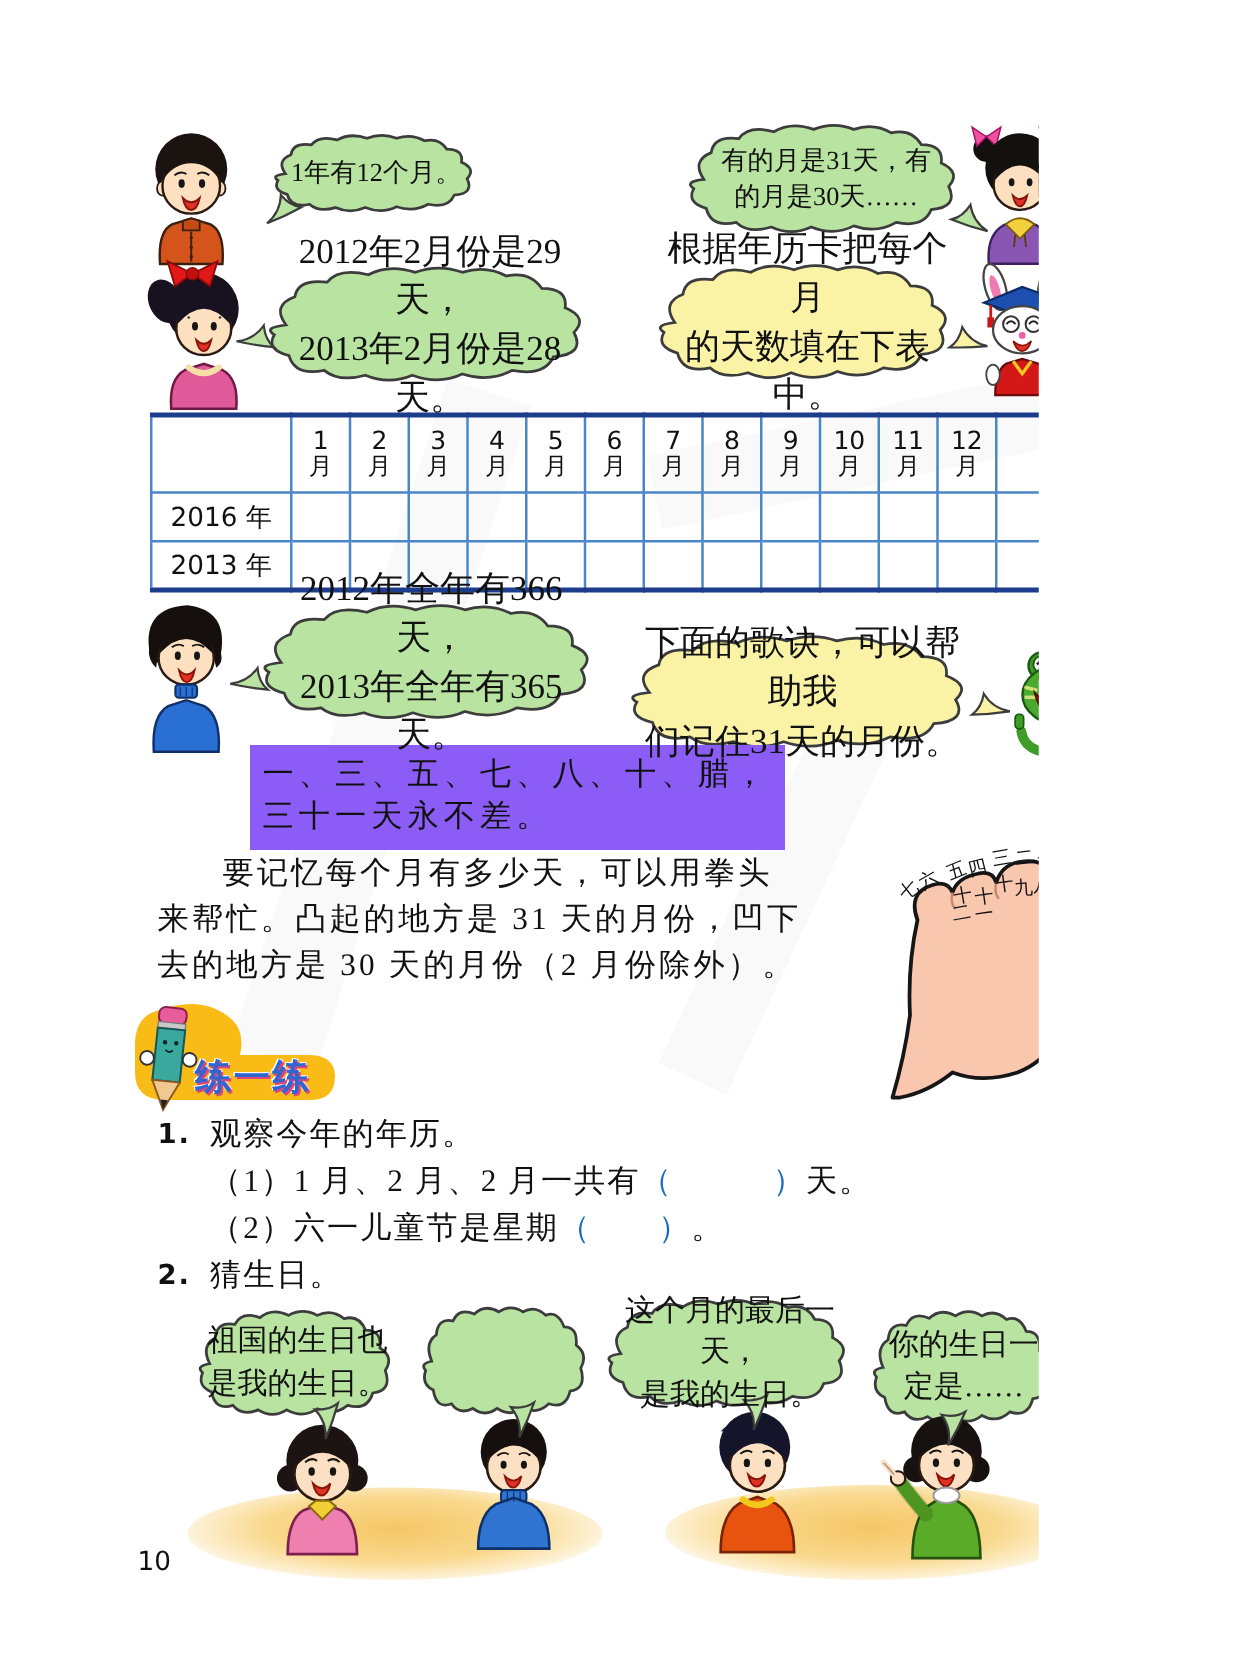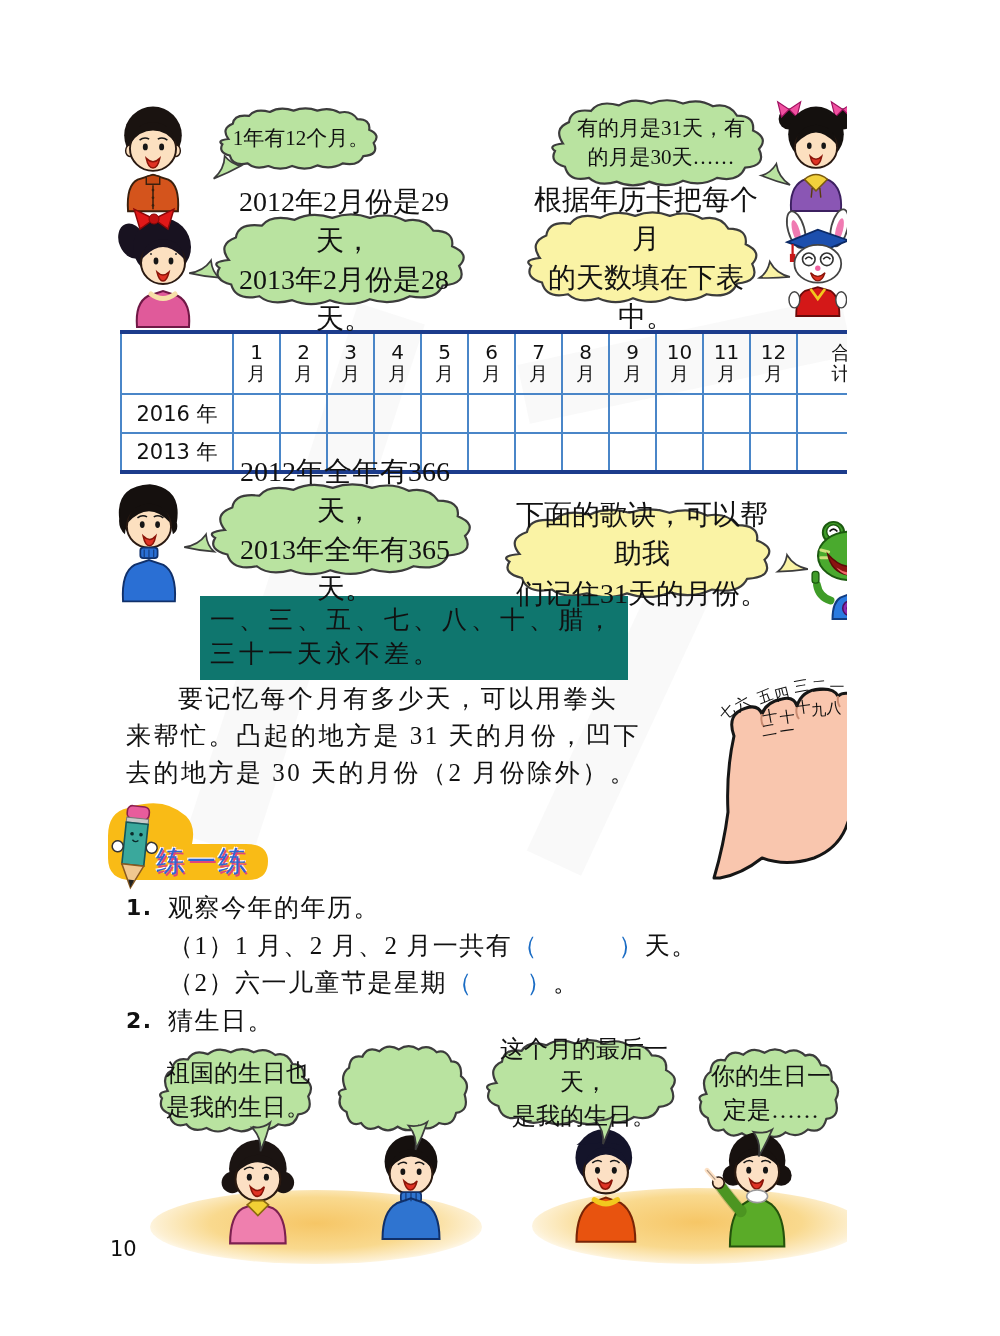--- a/index.html
+++ b/index.html
@@ -1,17 +1,17 @@
 <!DOCTYPE html>
 <html><head>
 <meta charset="utf-8">
 <style>
   html,body{margin:0;padding:0;background:#fff;}
   #page{position:relative;width:831px;height:1336px;background:#ffffff;overflow:hidden;
-        font-family:"Liberation Serif",serif;color:#111;padding-left:16px;}
+        font-family:"Liberation Serif",serif;color:#111;}
   
   .wm{position:absolute;opacity:0.045;background:#777;}
   .wm1{left:270px;top:300px;width:70px;height:560px;transform:rotate(18deg);}
   .wm2{left:520px;top:330px;width:330px;height:60px;transform:rotate(-12deg);}
   .wm3{left:600px;top:520px;width:60px;height:360px;transform:rotate(25deg);}
   
   .bubble{position:absolute;}
   .bubble .cloud{position:absolute;left:0;top:0;width:100%;height:100%;overflow:visible;}
   .bubble .cloud path{stroke:#3c3c3c;stroke-width:2.2;vector-effect:non-scaling-stroke;}
   .bubble.green .cloud path{fill:#b9e3a0;}
@@ -30,32 +30,32 @@
     table-layout:fixed;border-top:4px solid #1c3c8c;border-bottom:4px solid #1c3c8c;
     border-left:2px solid #4a86c8;border-right:2px solid #4a86c8;}
   .month-table th,.month-table td{border:2px solid #4a86c8;padding:0;}
   .month-table .head-row{height:62px;}
   .month-table .data-row{height:39px;}
   .mh{display:flex;flex-direction:column;align-items:center;justify-content:center;line-height:1.08;}
   .mnum{font-family:"DejaVu Sans",sans-serif;font-size:20px;font-weight:normal;}
   .munit{font-family:"Liberation Serif",serif;font-size:19px;font-weight:normal;}
   .rowlabel{font-family:"DejaVu Sans",sans-serif;font-size:21px;text-align:center;}
   
-  .rhyme{position:absolute;left:200px;top:596px;width:412px;background:#0f766e;
+  .rhyme{position:absolute;left:200px;top:596px;width:412px;background:#8b5cf6;
          padding:7px 6px 9px 10px;font-size:25px;letter-spacing:4px;line-height:1.35;}
   
   .para{position:absolute;left:126px;top:680px;width:596px;font-size:25px;line-height:37px;letter-spacing:2.5px;}
   .para .ind{text-indent:52px;}
   
   .fist{position:absolute;left:700px;top:660px;width:290px;height:220px;}
   .fist text{font-family:"Liberation Serif",serif;font-size:15px;fill:#101010;text-anchor:middle;}
   
   .badge{position:absolute;left:98px;top:798px;width:178px;height:94px;}
   .badge .plate{position:absolute;left:0;top:0;width:100%;height:100%;overflow:visible;}
-  .badge-title{position:absolute;left:58px;top:44px;font-size:29px;font-weight:normal;color:#2f66d0;
+  .badge-title{position:absolute;left:58px;top:44px;font-size:29px;font-weight:bold;color:#2f66d0;
     letter-spacing:2px;text-shadow:1.5px 1.5px 0 #e0447c,-1px -1px 0 #ffffff,1px -1px 0 #ffd7e8;text-align:right;}
   .mascot{position:absolute;left:4px;top:-2px;width:64px;height:96px;}
   
   .questions{position:absolute;left:126px;top:889px;width:640px;font-size:25px;line-height:37.5px;letter-spacing:1.5px;}
   .qrow{display:flex;}
   .qnum{width:42px;font-weight:bold;font-family:"DejaVu Sans",sans-serif;font-size:22px;}
   .qsub{padding-left:42px;}
   .blank{color:#1a6cc4;}
   
   .oval{position:absolute;border-radius:50%;

